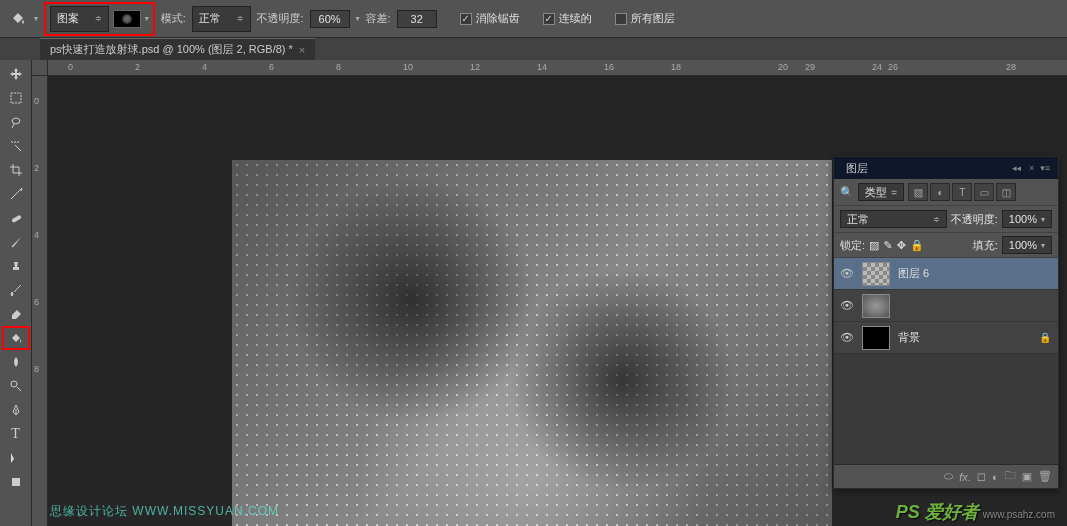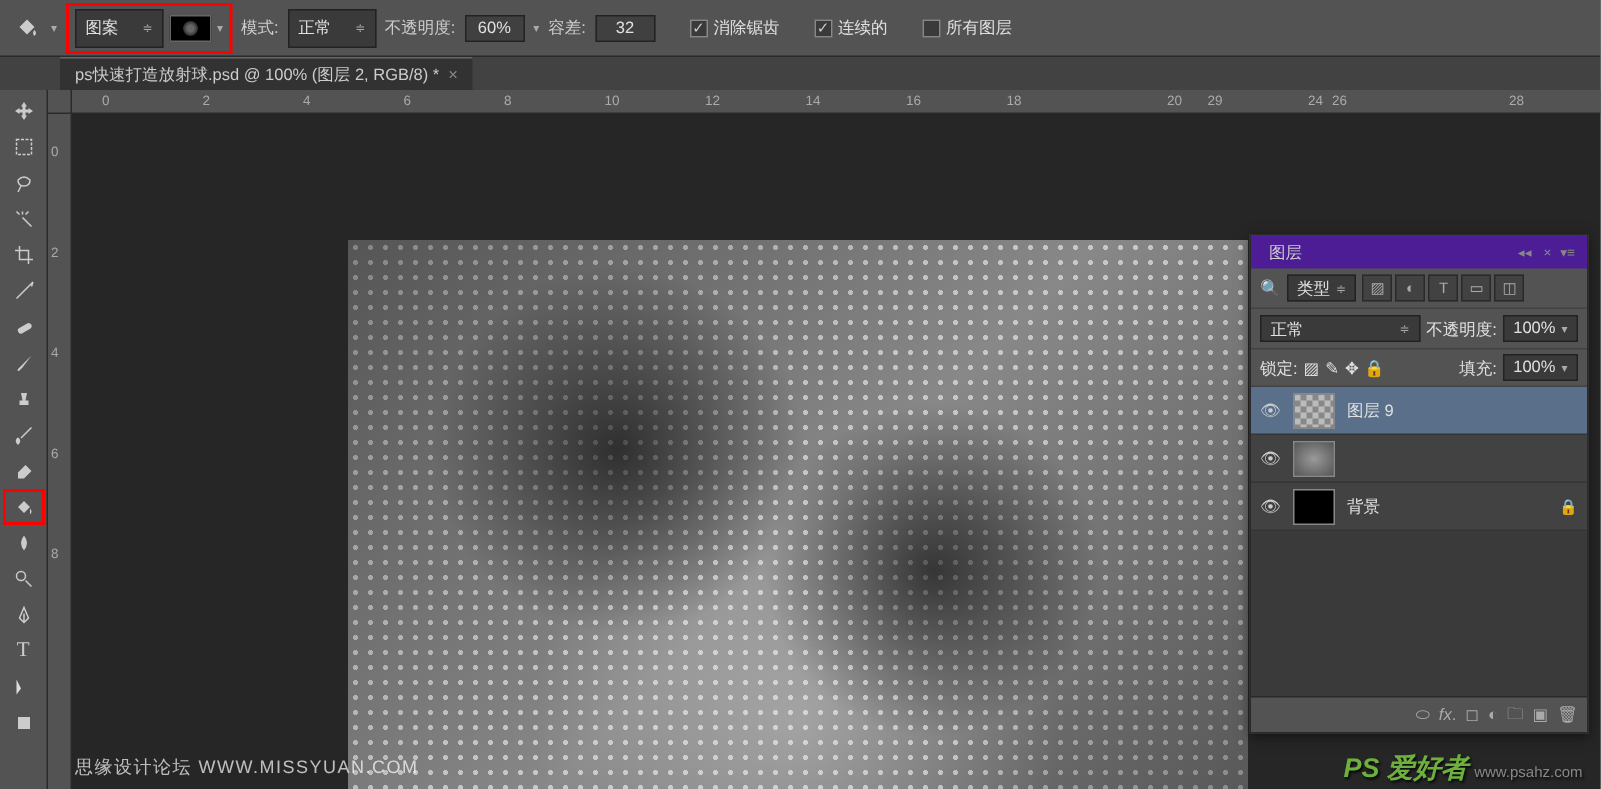--- a/index.html
+++ b/index.html
@@ -51,21 +51,21 @@
   content: "";
   position: absolute; inset: 0;
   background-image: radial-gradient(circle, #ccc 1.5px, transparent 1.5px);
   background-size: 10px 10px;
   mix-blend-mode: overlay;
   opacity: 0.9;
 }
 
 
 .layers-panel { position: absolute; right: 8px; top: 156px; width: 226px; background: #535353; border: 1px solid #2a2a2a; box-shadow: 0 2px 8px rgba(0,0,0,0.5); }
-.panel-tabs { height: 22px; background: #4c1d95; display: flex; align-items: center; padding: 0 8px; justify-content: space-between; }
+.panel-tabs { height: 22px; background: #0f172a; display: flex; align-items: center; padding: 0 8px; justify-content: space-between; }
 .panel-tab { color: #ccc; font-size: 11px; padding: 2px 4px; }
 .panel-collapse { display: flex; gap: 2px; color: #888; font-size: 9px; }
 .panel-row { display: flex; align-items: center; padding: 4px 6px; gap: 4px; border-bottom: 1px solid #424242; }
 .panel-dd { background: #3a3a3a; border: 1px solid #222; padding: 1px 6px; display: flex; align-items: center; gap: 4px; font-size: 11px; height: 18px; }
 .panel-icons { display: flex; gap: 2px; }
 .panel-icon-btn { width: 20px; height: 18px; background: #424242; border: 1px solid #2a2a2a; display: flex; align-items: center; justify-content: center; font-size: 10px; color: #aaa; }
 .lock-row { display: flex; align-items: center; padding: 3px 6px; gap: 4px; border-bottom: 1px solid #424242; font-size: 11px; }
 .layer-list { background: #424242; }
 .layer-item { display: flex; align-items: center; padding: 4px 6px; gap: 8px; border-bottom: 1px solid #353535; height: 32px; }
 .layer-item.selected { background: #5a6f8a; }
@@ -74,21 +74,21 @@
 .layer-thumb.checker { background: repeating-conic-gradient(#888 0% 25%, #bbb 0% 50%) 0 0/8px 8px; }
 .layer-thumb.cloudy { background: radial-gradient(#999, #555); }
 .layer-thumb.black { background: #000; }
 .layer-name { flex: 1; font-size: 11px; }
 .layer-lock { font-size: 10px; color: #888; }
 .layer-empty { height: 110px; background: #3a3a3a; }
 .panel-footer { display: flex; justify-content: flex-end; align-items: center; padding: 3px 6px; gap: 6px; border-top: 1px solid #2a2a2a; background: #535353; height: 24px; }
 .footer-icon { font-size: 11px; color: #aaa; }
 
 
-.watermark-left { position: absolute; bottom: 6px; left: 50px; color: #ffffff; font-size: 12px; letter-spacing: 1px; opacity: 0.7; }
+.watermark-left { position: absolute; bottom: 6px; left: 50px; color: #5eead4; font-size: 12px; letter-spacing: 1px; opacity: 0.7; }
 .watermark-right { position: absolute; bottom: 2px; right: 12px; color: #7ac943; font-size: 18px; font-style: italic; font-weight: bold; text-shadow: 1px 1px 2px #000; opacity: 0.85; display: flex; align-items: baseline; gap: 4px; }
 .watermark-sub { font-size: 10px; color: #999; font-style: normal; font-weight: normal; }
 </style>
 </head>
 <body>
 
 <div class="options-bar">
   <div class="tool-icon-opt">
     <svg width="18" height="18" viewBox="0 0 18 18">
         <path d="M4 8 L9 3 L14 8 L9 13 Z M14 10 Q16 12 14 14 Q12 12 14 10" fill="#ccc"></path>
@@ -305,21 +305,21 @@
     <span style="margin-left:auto">填充:</span>
     <div class="panel-dd">
       <span>100%</span>
       <span class="dd-arrow">▾</span>
     </div>
   </div>
   <div class="layer-list" id="layer-list">
       <div class="layer-item selected">
     <span class="layer-eye">👁</span>
     <div class="layer-thumb checker"></div>
-    <span class="layer-name">图层 9</span>
+    <span class="layer-name">图层 6</span>
 
   </div>
       <div class="layer-item">
     <span class="layer-eye">👁</span>
     <div class="layer-thumb cloudy"></div>
 
   </div>
       <div class="layer-item">
     <span class="layer-eye">👁</span>
     <div class="layer-thumb black"></div>

